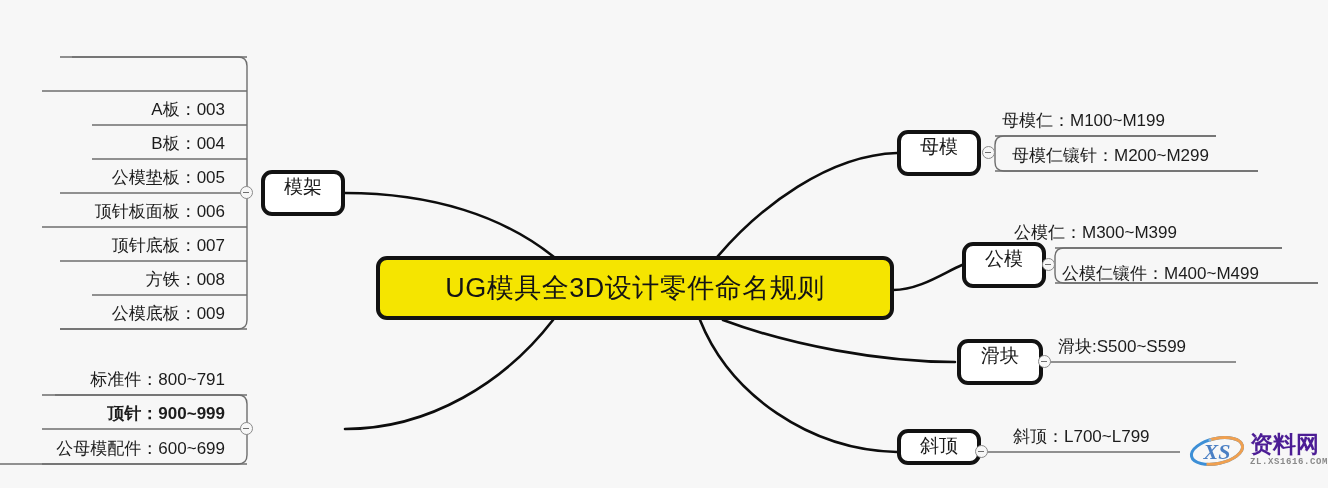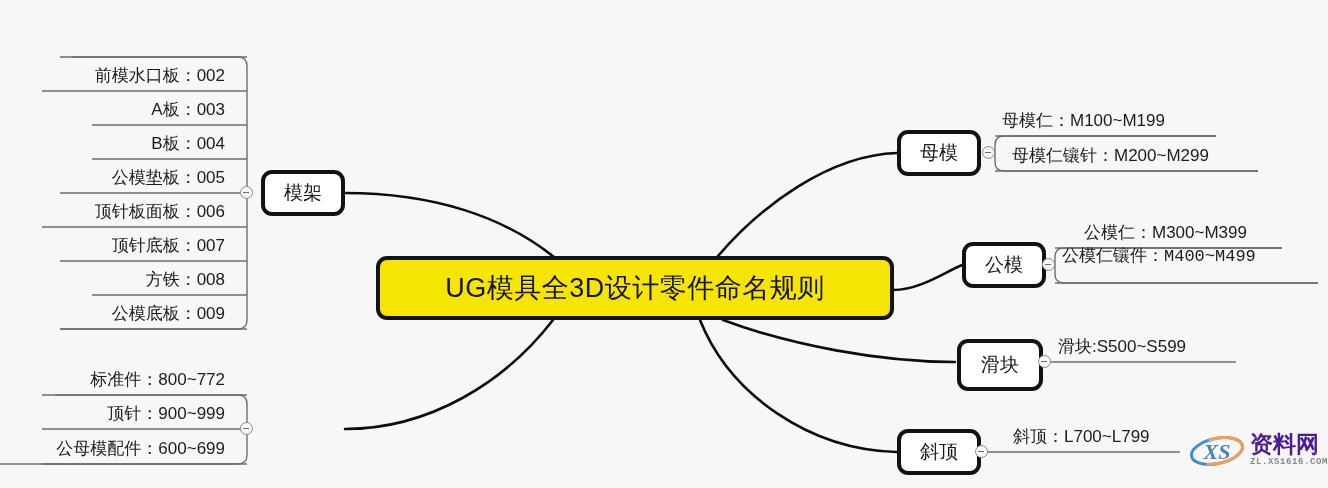--- a/index.html
+++ b/index.html
@@ -57,21 +57,21 @@
     white-space: nowrap;
   }
   
   .branch-node {
     position: absolute;
     background: #ffffff;
     border: 4px solid #121212;
     border-radius: 11px;
     box-sizing: border-box;
     display: flex;
-    align-items: center;
+    align-items: flex-start;
     justify-content: center;
   }
   .branch-label {
     font-size: 19px;
     color: #1a1a1a;
     white-space: nowrap;
   }
   
   .toggle {
     position: absolute;
@@ -206,52 +206,51 @@
       <span class="minus"></span>
     </div>
 
   <div class="branch-node" style="left:962px; top:242px; width:84px; height:46px;">
     <span class="branch-label">公模</span>
   </div>
   <div class="toggle" style="left:1042px; top:258px;">
       <span class="minus"></span>
     </div>
 
-  <div class="branch-node" style="left:957px; top:339px; width:86px; height:52px;">
+  <div class="branch-node" style="left:957px; top:339px; width:86px; height:46px;">
     <span class="branch-label">滑块</span>
   </div>
   <div class="toggle" style="left:1038px; top:355px;">
       <span class="minus"></span>
     </div>
 
-  <div class="branch-node" style="left:897px; top:429px; width:84px; height:46px;">
+  <div class="branch-node" style="left:897px; top:429px; width:84px; height:36px;">
     <span class="branch-label">斜顶</span>
   </div>
   <div class="toggle" style="left:975px; top:445px;">
       <span class="minus"></span>
     </div>
 
-  <div class="leaf-label right-align" style="left:37px; top:67px; width:188px;">前模水口板：002</div>
   <div class="leaf-label right-align" style="left:47px; top:101px; width:178px;">A板：003</div>
   <div class="leaf-label right-align" style="left:47px; top:135px; width:178px;">B板：004</div>
   <div class="leaf-label right-align" style="left:47px; top:169px; width:178px;">公模垫板：005</div>
   <div class="leaf-label right-align" style="left:37px; top:203px; width:188px;">顶针板面板：006</div>
   <div class="leaf-label right-align" style="left:47px; top:237px; width:178px;">顶针底板：007</div>
   <div class="leaf-label right-align" style="left:47px; top:271px; width:178px;">方铁：008</div>
   <div class="leaf-label right-align" style="left:47px; top:305px; width:178px;">公模底板：009</div>
 
-  <div class="leaf-label right-align" style="left:37px; top:371px; width:188px;">标准件：800~772</div>
-  <div class="leaf-label right-align" style="left:37px; top:405px; width:188px;">顶针：900~999</div>
+  <div class="leaf-label right-align" style="left:37px; top:371px; width:188px;">标准件：800~791</div>
+  <div class="leaf-label right-align" style="left:37px; top:405px; width:188px;font-weight:bold;">顶针：900~999</div>
   <div class="leaf-label right-align" style="left:10px; top:440px; width:215px;">公母模配件：600~699</div>
 
   <div class="leaf-label" style="left:1002px; top:112px;">母模仁：M100~M199</div>
   <div class="leaf-label" style="left:1012px; top:147px;">母模仁镶针：M200~M299</div>
 
-  <div class="leaf-label" style="left:1084px; top:224px;text-align:center;">公模仁：M300~M399</div>
-  <div class="leaf-label" style="left:1062px; top:248px;font-family:Liberation Mono, monospace;">公模仁镶件：M400~M499</div>
+  <div class="leaf-label" style="left:1014px; top:224px;text-align:center;">公模仁：M300~M399</div>
+  <div class="leaf-label" style="left:1062px; top:265px;">公模仁镶件：M400~M499</div>
 
   <div class="leaf-label" style="left:1058px; top:338px;">滑块:S500~S599</div>
 
   <div class="leaf-label" style="left:1013px; top:428px;">斜顶：L700~L799</div>
 
   <div class="watermark" style="left:1188px; top:432px;">
     <div class="wm-mark">
       <svg width="58" height="36" viewBox="0 0 58 36">
         <ellipse cx="29" cy="19" rx="26" ry="12.5" fill="none" stroke="#3d8fd6" stroke-width="3" transform="rotate(-12 29 19)"></ellipse>
         <ellipse cx="29" cy="19" rx="26" ry="12.5" fill="none" stroke="#f0a050" stroke-width="3" stroke-dasharray="44 44" transform="rotate(-12 29 19)"></ellipse>

